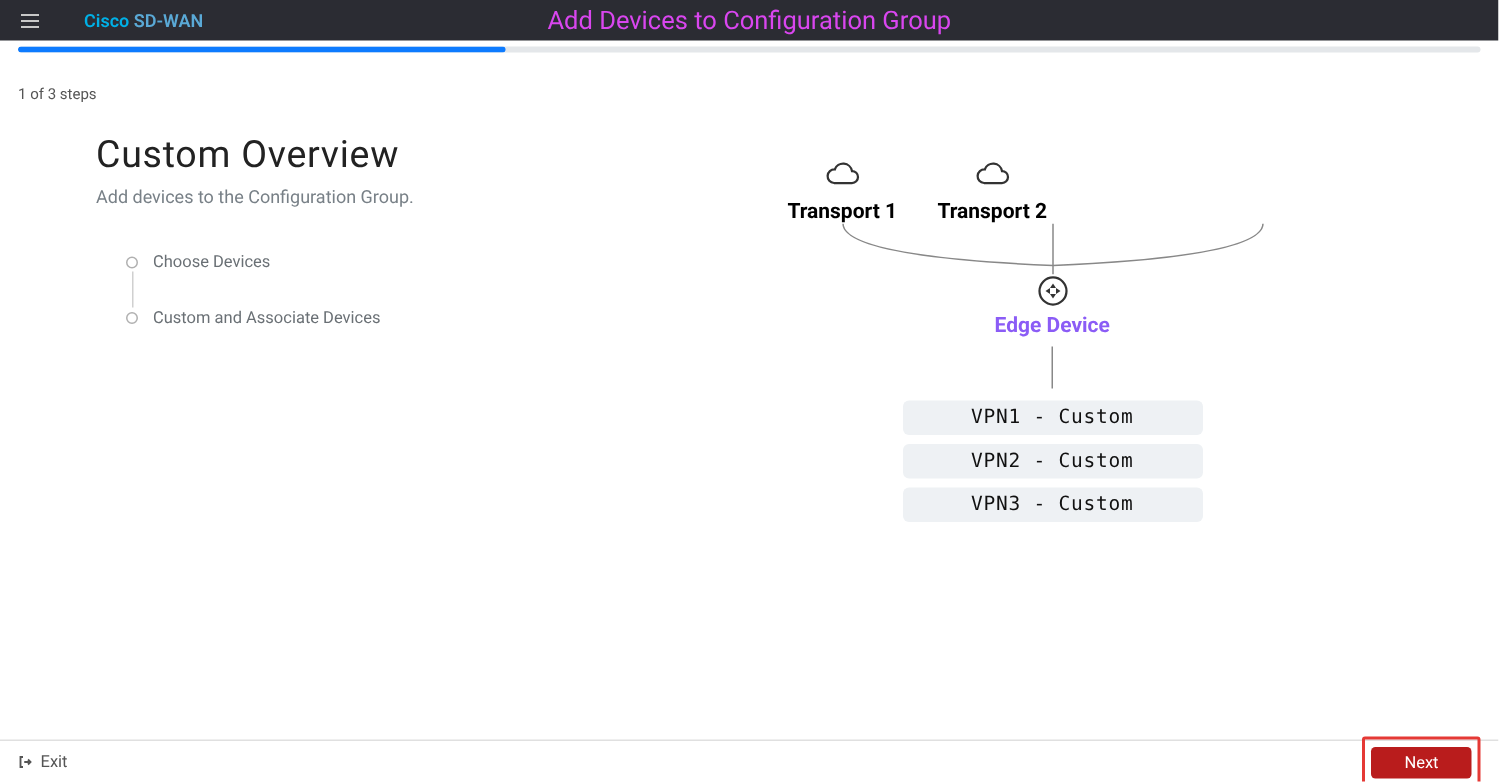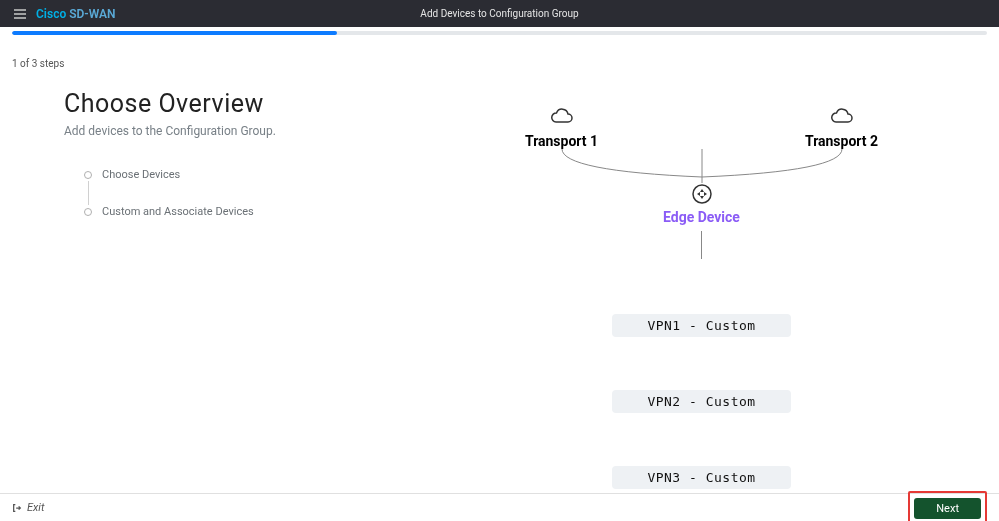--- a/index.html
+++ b/index.html
@@ -22,36 +22,36 @@
       display: flex;
       align-items: center;
       position: relative;
     }
     .hamburger {
       color: #bbb;
       margin-left: 14px;
       cursor: pointer;
     }
     .brand {
-      margin-left: 10px;
+      margin-left: 30px;
       font-size: 12px;
       font-weight: 600;
     }
     .brand-cisco {
       color: #00b0e6;
     }
     .brand-sdwan {
       color: #5aa9d6;
     }
     .header-title {
       position: absolute;
       left: 50%;
       transform: translateX(-50%);
-      color: #e5e5e5;
-      font-size: 10px;
+      color: #d946ef;
+      font-size: 17px;
       font-weight: 400;
     }
     .progress-wrapper {
       padding: 4px 12px 3px 12px;
       background: #fff;
     }
     .progress-track {
       height: 4px;
       background: #e4e7ea;
       border-radius: 2px;
@@ -123,21 +123,20 @@
       display: flex;
       justify-content: center;
       padding-top: 18px;
     }
     .diagram-inner {
       width: 380px;
       position: relative;
     }
     .transports {
       display: flex;
-      justify-content: space-between;
       width: 100%;
     }
     .transport {
       display: flex;
       flex-direction: column;
       align-items: center;
       width: 100px;
     }
     .cloud svg {
       width: 26px;
@@ -186,55 +185,53 @@
       gap: 6px;
     }
     .vpn-pill {
       background: #eef1f4;
       color: #111;
       font-size: 13px;
       font-family: monospace;
       letter-spacing: 0.5px;
       padding: 4px 18px;
       border-radius: 4px;
-      width: 179px;
+      width: 200px;
       text-align: center;
-      margin-top: 47px;
     }
     .footer {
       border-top: 1px solid #e0e0e0;
       height: 28px;
       display: flex;
       align-items: center;
       justify-content: space-between;
       padding: 0 12px;
     }
     .exit-btn {
       display: flex;
       align-items: center;
       gap: 5px;
       font-size: 11px;
       color: #555;
       cursor: pointer;
-      font-style: italic;
     }
     .exit-btn svg {
       width: 10px;
       height: 10px;
       stroke: #555;
       fill: none;
       stroke-width: 1.5;
     }
     .next-wrap {
       border: 2px solid #e53935;
       padding: 4px;
       border-radius: 2px;
     }
     .next-btn {
-      background: #14532d;
+      background: #b91c1c;
       color: #fff;
       border: none;
       font-size: 11px;
       padding: 4px 22px;
       border-radius: 3px;
       cursor: pointer;
     }
   </style>
 </head>
 <body>
@@ -253,21 +250,21 @@
 
 <div class="progress-wrapper">
   <div class="progress-track">
     <div class="progress-fill"></div>
   </div>
 </div>
 <div class="steps-text">1 of 3 steps</div>
 
 <div class="main">
   <div class="left-col">
-    <h1 class="overview-title">Choose Overview</h1>
+    <h1 class="overview-title">Custom Overview</h1>
     <p class="overview-sub">Add devices to the Configuration Group.</p>
 
     <div class="timeline">
       <div class="timeline-item">
         <div class="timeline-dot"></div>
         <div class="timeline-label">Choose Devices</div>
       </div>
       <div class="timeline-connector"></div>
       <div class="timeline-item">
         <div class="timeline-dot"></div>

